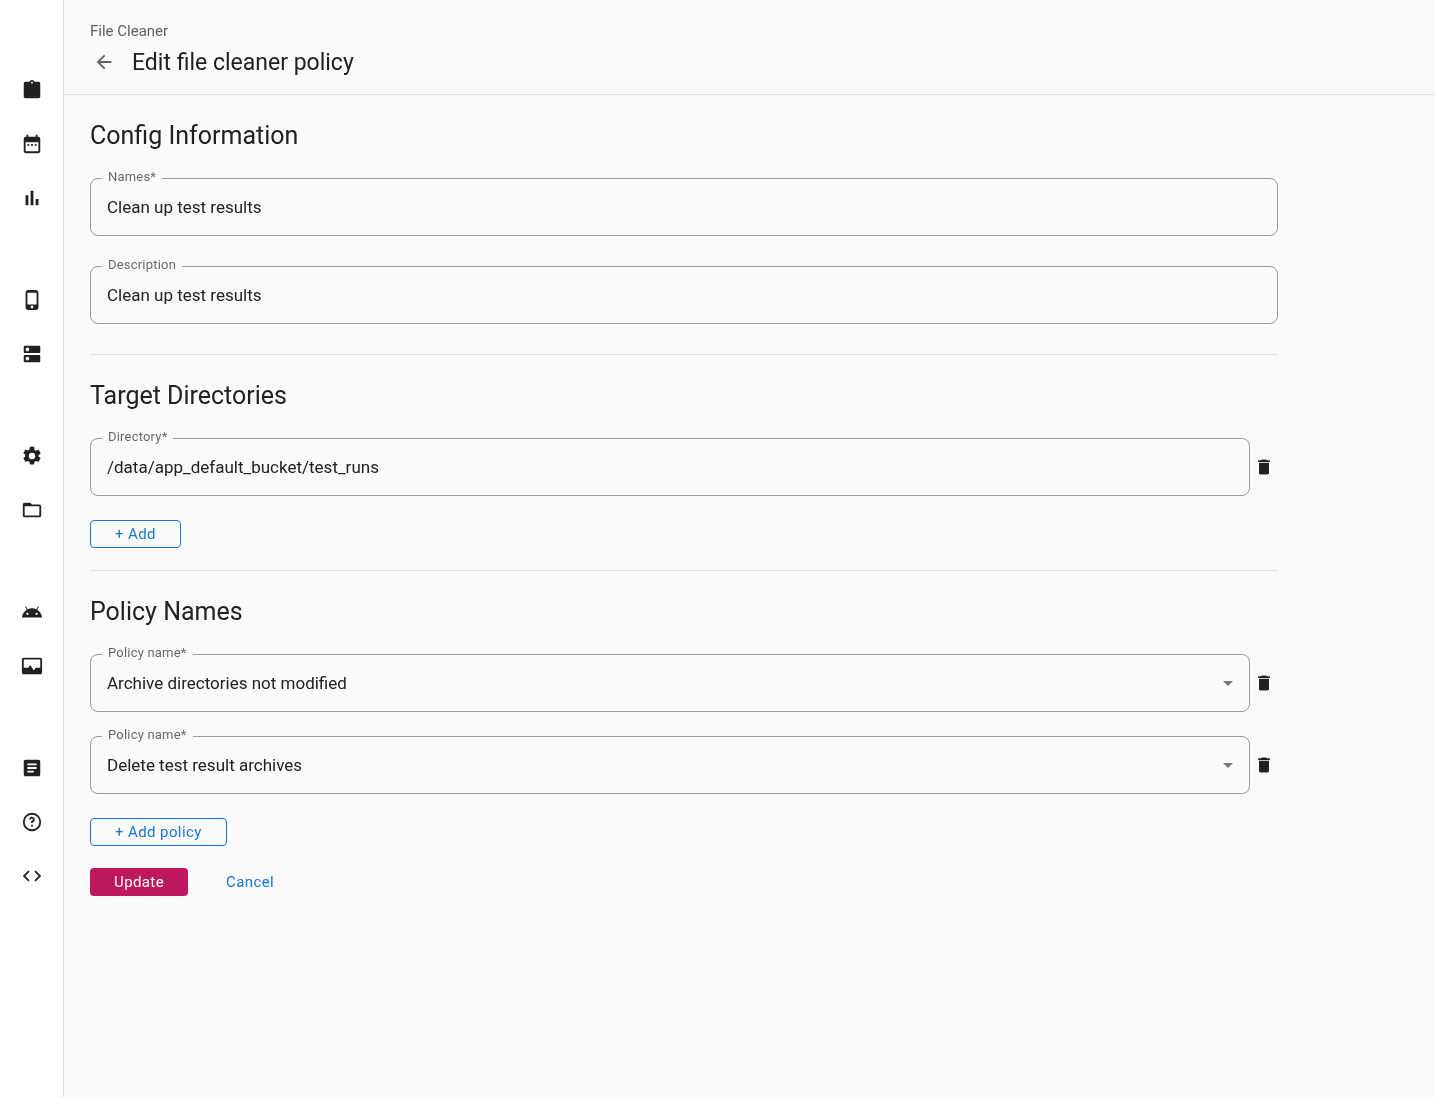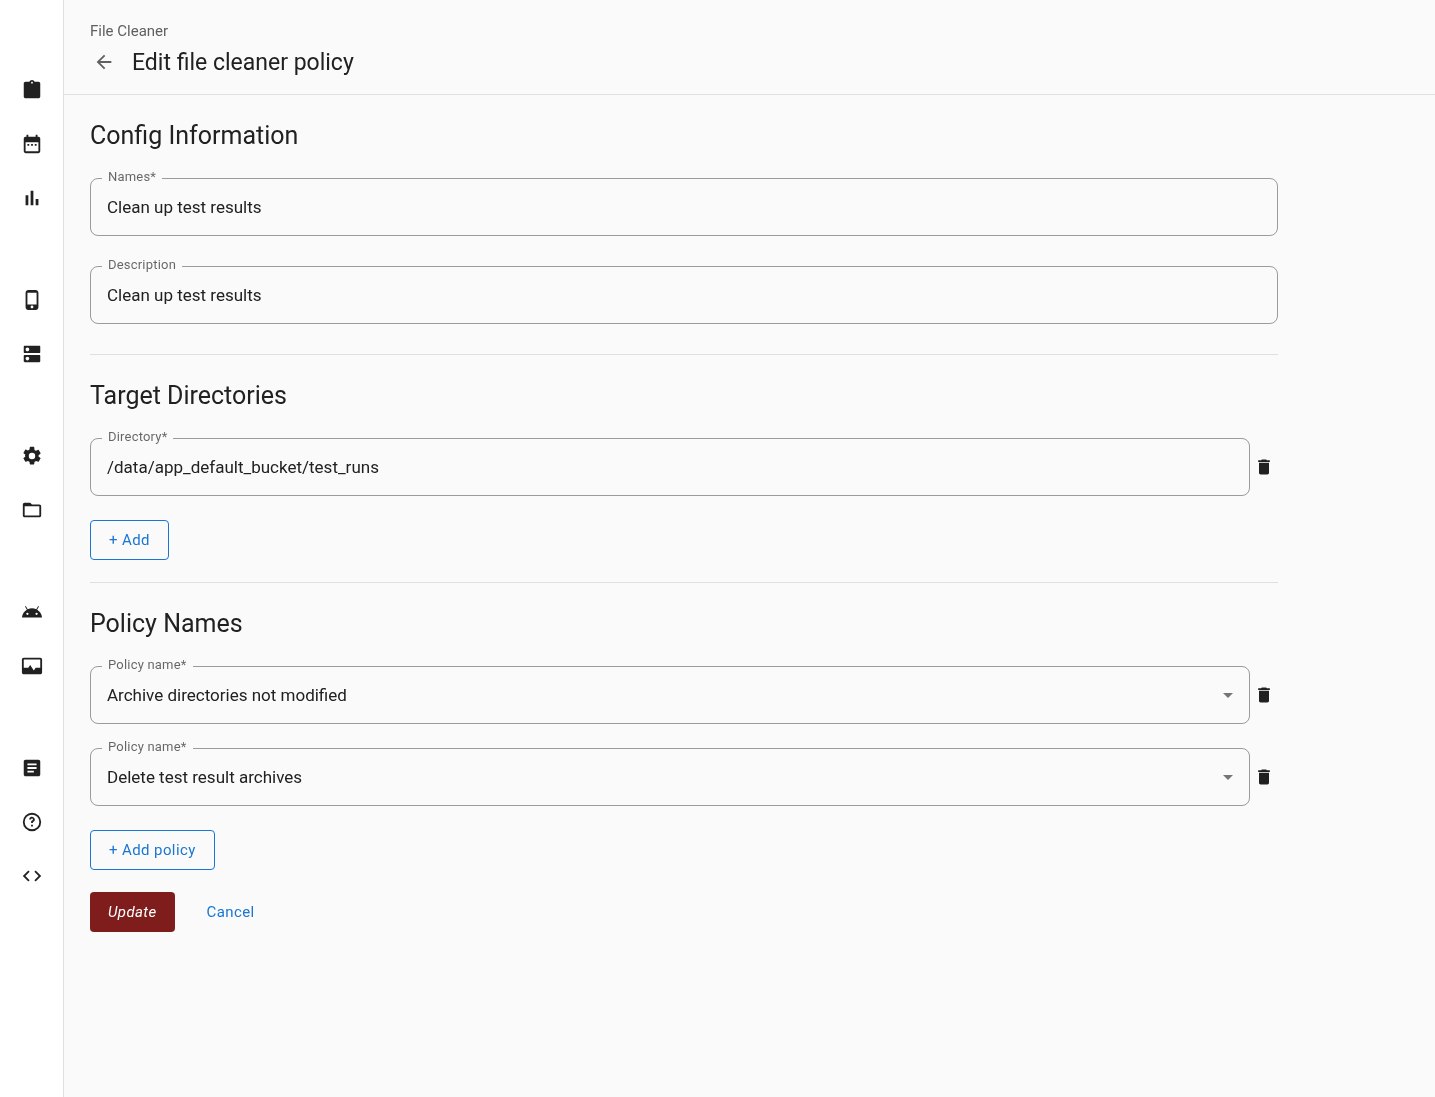--- a/index.html
+++ b/index.html
@@ -178,33 +178,32 @@
     
     .btn {
       display: inline-flex;
       align-items: center;
       justify-content: center;
       font-family: inherit;
       font-size: 15px;
       letter-spacing: 0.4px;
       border-radius: 4px;
       cursor: pointer;
-      padding: 0 18px;
-      height: 40px;
+      padding: 0 24px;
+      height: 28px;
       border: none;
       background: none;
     }
     .btn-outline {
       border: 1px solid #1976d2;
       color: #1976d2;
     }
     .btn-primary {
-      background: #7f1d1d;
+      background: #be185d;
       color: #fff;
-      font-style: italic;
     }
     .btn-text {
       color: #1976d2;
     }
 
     .actions {
       display: flex;
       gap: 14px;
       margin-top: 22px;
     }

